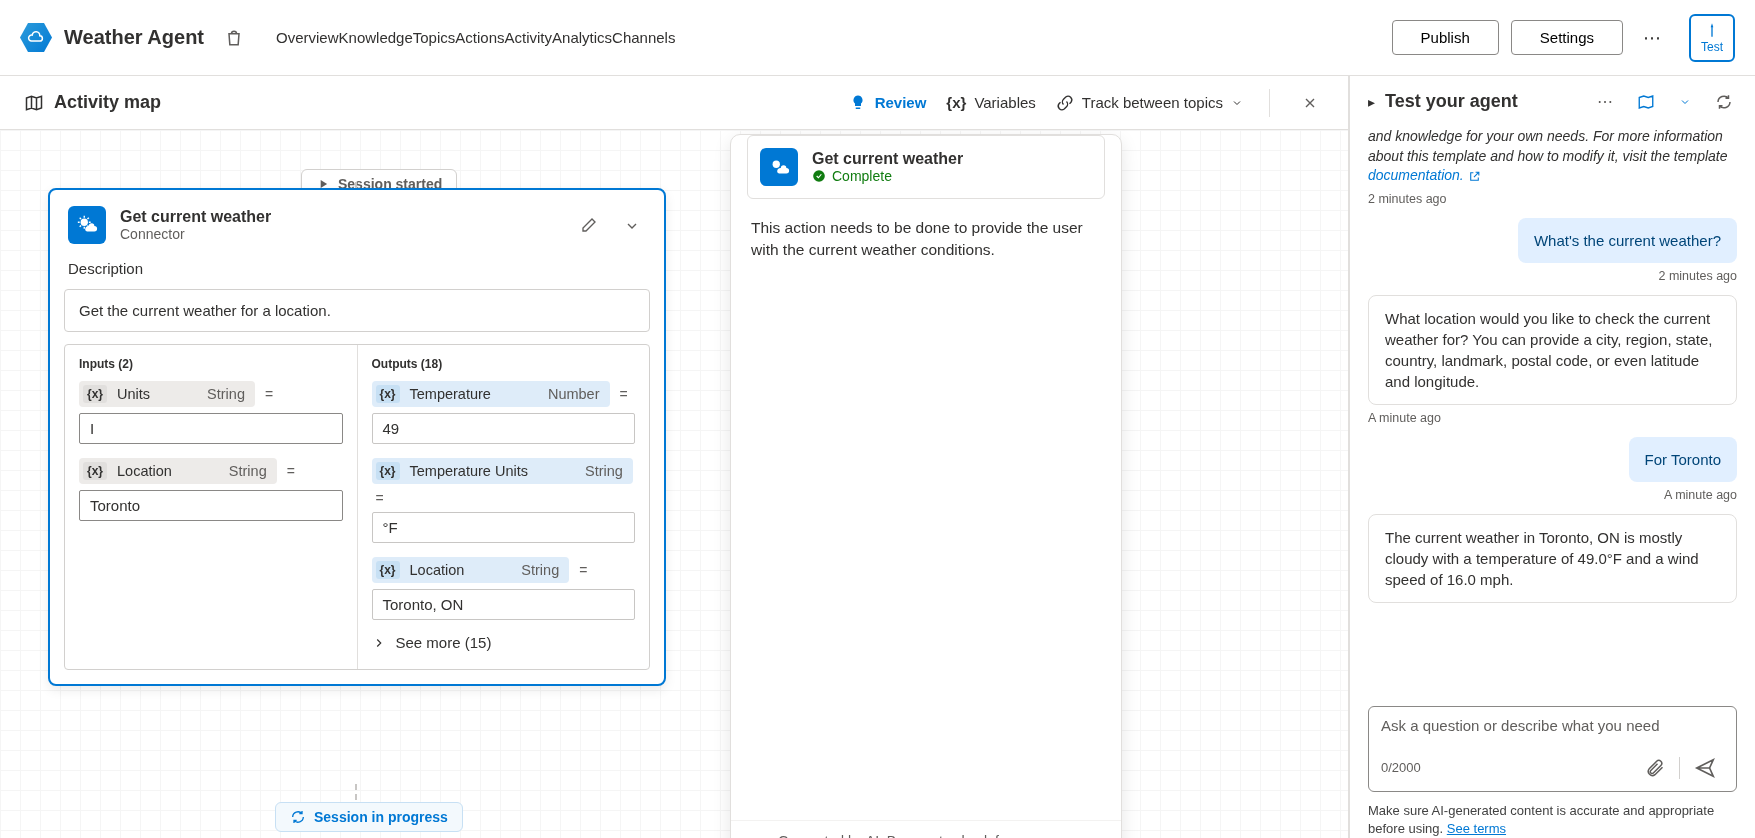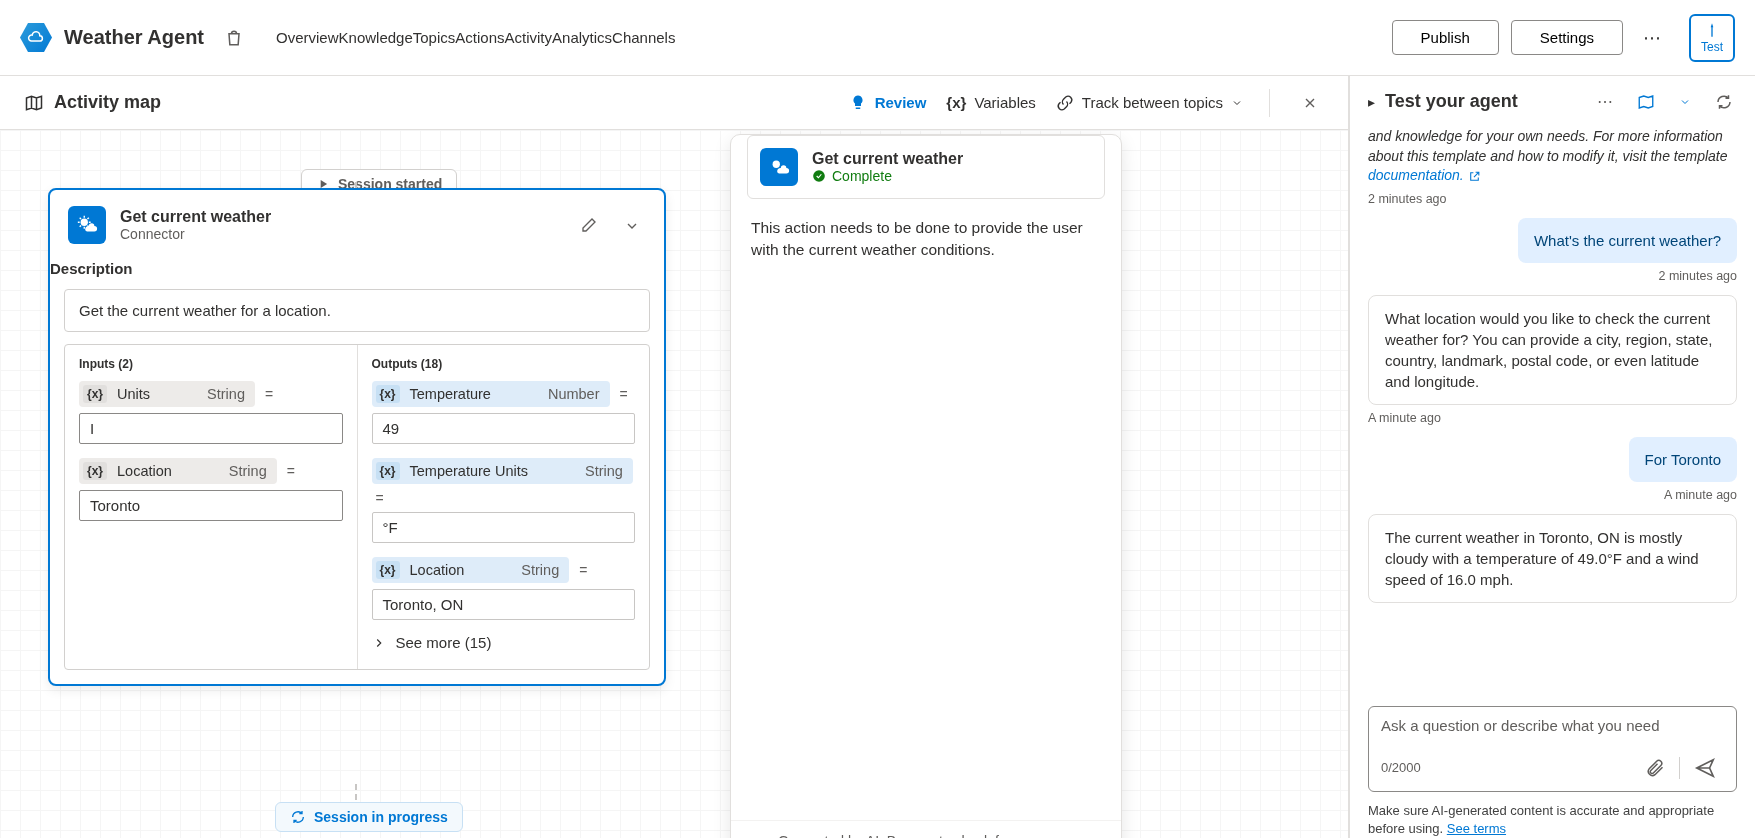--- a/index.html
+++ b/index.html
@@ -116,21 +116,21 @@
   background: #0078d4;
   border-radius: 6px;
   display: flex; align-items: center; justify-content: center;
 }
 .node-icon svg { width: 22px; height: 22px; }
 .node-title { font-size: 16px; font-weight: 600; }
 .node-subtitle { font-size: 14px; color: #605e5c; }
 .node-head-spacer { flex: 1; }
 .node-action-icon { padding: 6px; cursor: pointer; color: #605e5c; }
 
-.desc-label { font-size: 15px; font-weight: 700; padding: 6px 0; }
+.desc-label { font-size: 15px; font-weight: 400; padding: 6px 18px; }
 .desc-box {
   margin: 6px 14px 12px 14px;
   border: 1px solid #d2d0ce;
   border-radius: 4px;
   padding: 12px 14px;
   font-size: 15px;
 }
 
 .io-row { display: flex; border-top: 1px solid #e1dfdd; margin: 0 14px 14px 14px; border: 1px solid #d2d0ce; border-radius: 4px; }
 .io-col { flex: 1; padding: 12px 14px 18px 14px; }

